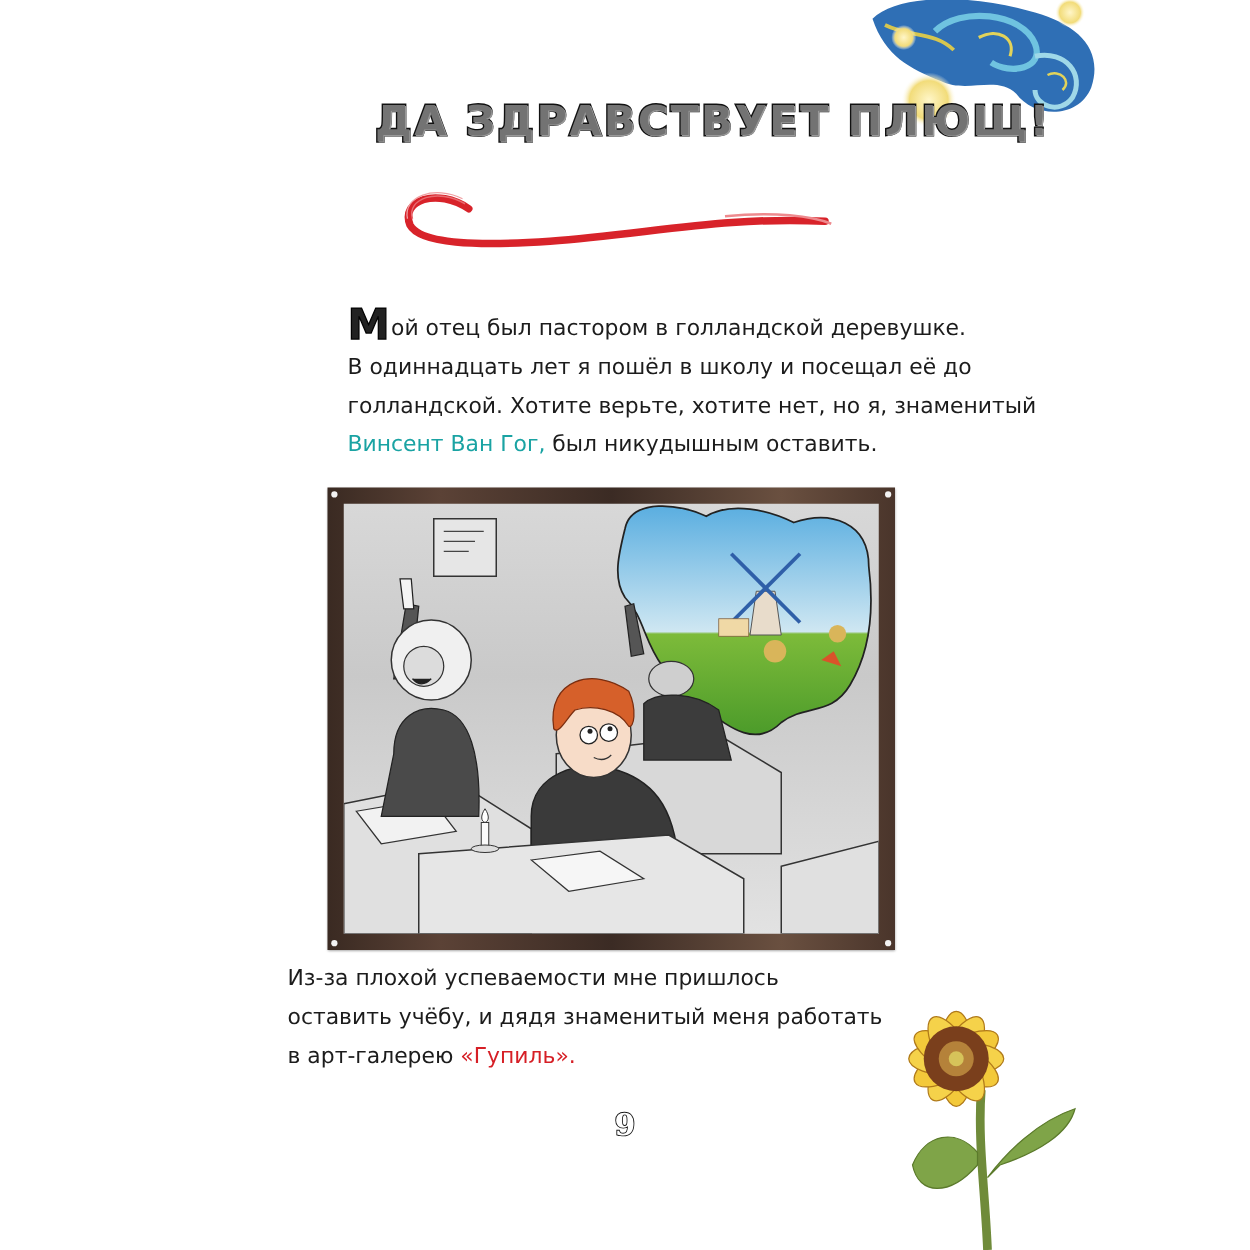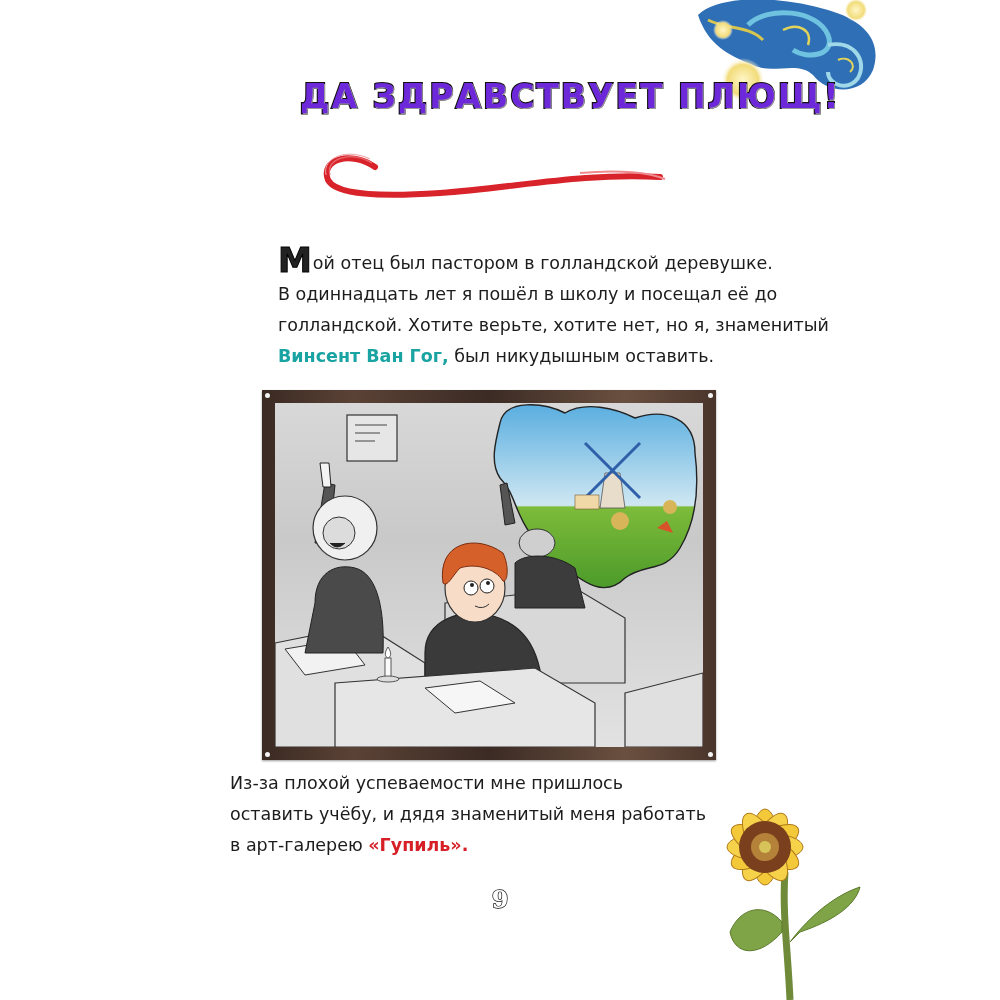--- a/index.html
+++ b/index.html
@@ -15,21 +15,21 @@
   #starry { left: 688px; top: 0; width: 190px; height: 125px; }
 
   
   #title {
     left: 300px; top: 72px; width: 400px; height: 50px;
     text-align: center;
     font-family: "DejaVu Sans", sans-serif;
     font-weight: bold;
     font-size: 33px;
     letter-spacing: 2px;
-    color: #6d28d9;
+    color: #737373;
     -webkit-text-stroke: 2.2px #111;
     paint-order: stroke fill;
     text-shadow: 1px 1px 0 #999;
     line-height: 50px;
     white-space: nowrap;
   }
 
   #swoosh { left: 320px; top: 145px; width: 360px; height: 60px; }
 
   
@@ -45,22 +45,22 @@
   .dropcap {
     font-family: "DejaVu Sans", sans-serif;
     font-weight: bold;
     font-size: 34px;
     line-height: 28px;
     color: #222;
     -webkit-text-stroke: 1px #000;
     margin-right: 1px;
     vertical-align: -3px;
   }
-  .teal { color: #1aa3a3; font-weight: bold; }
-  .red { color: #d61f26; font-weight: bold; }
+  .teal { color: #1aa3a3; font-weight: normal; }
+  .red { color: #d61f26; font-weight: normal; }
 
   
   #frame {
     left: 262px; top: 390px; width: 454px; height: 370px;
     background: linear-gradient(90deg, #3a2a22, #5b4236 20%, #3b2b24 50%, #6a5040 80%, #4a352b);
     box-sizing: border-box;
     padding: 13px;
     box-shadow: 0 1px 2px rgba(0,0,0,0.4);
   }
   #frame-inner {

